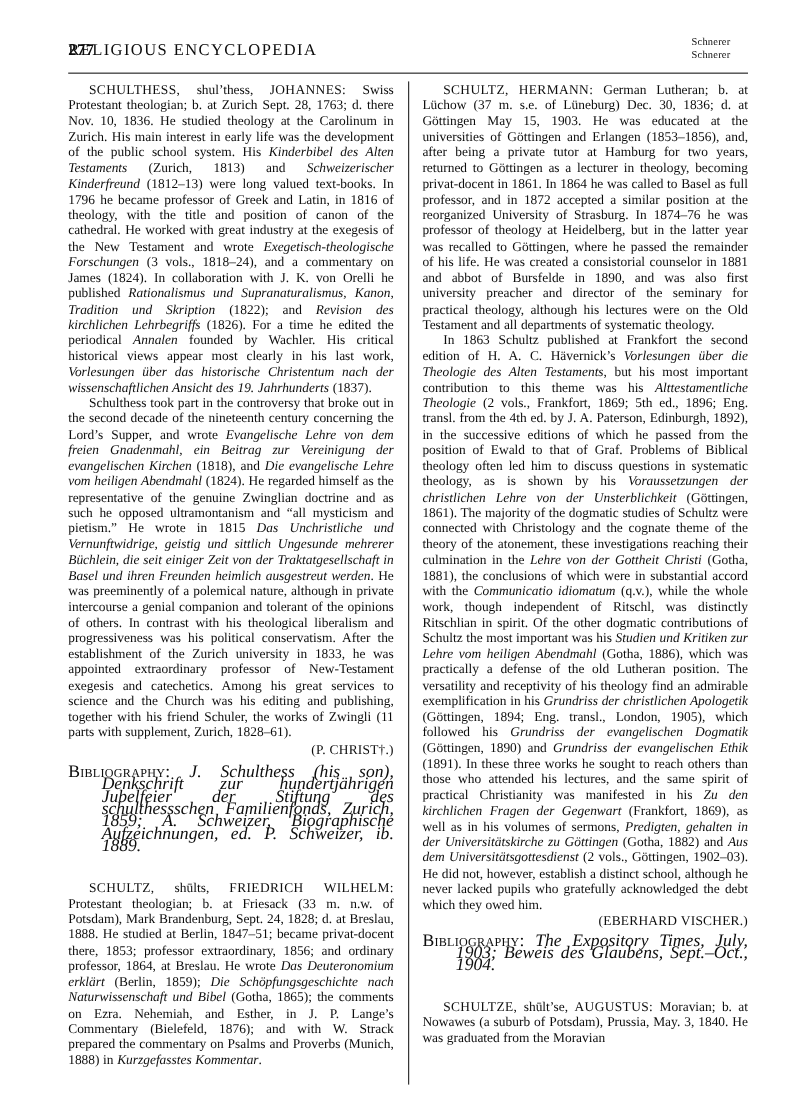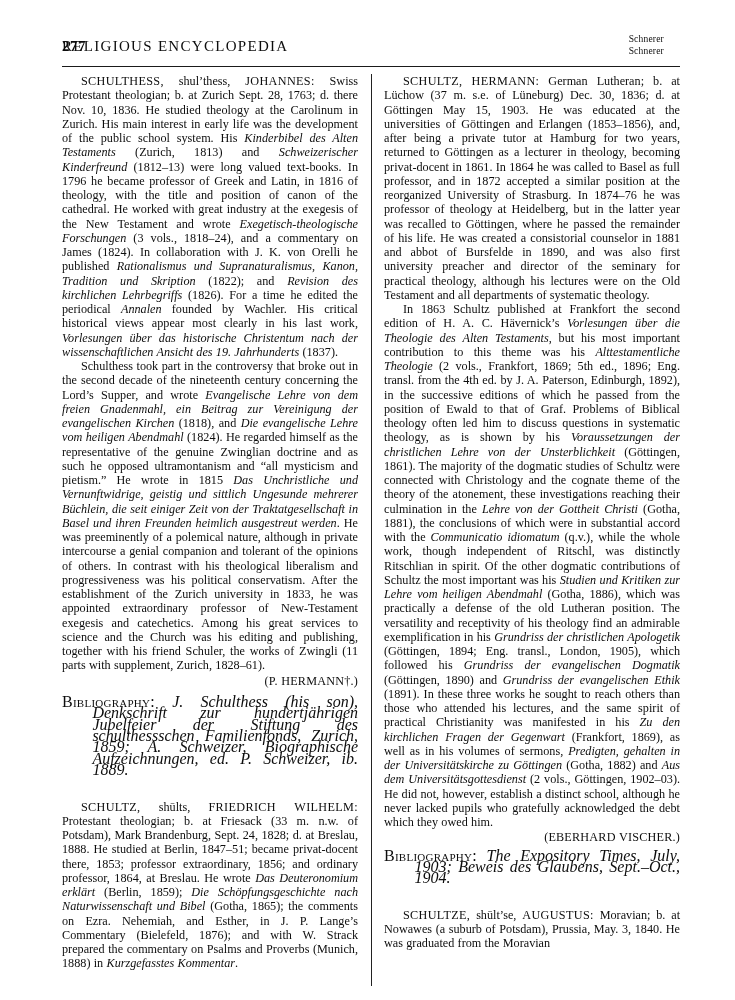--- a/index.html
+++ b/index.html
@@ -158,21 +158,21 @@
 
       <div class="entry">
         <p>
           <span class="headword">SCHULTHESS,</span>
           <span class="pron">shul’thess,</span>
           <span class="headword">JOHANNES:</span>
           <span>Swiss Protestant theologian; b. at Zurich Sept. 28, 1763; d. there Nov. 10, 1836. He studied theology at the Carolinum in Zurich. His main interest in early life was the development of the public school system. His <i>Kinderbibel des Alten Testaments</i> (Zurich, 1813) and <i>Schweizerischer Kinderfreund</i> (1812–13) were long valued text-books. In 1796 he became professor of Greek and Latin, in 1816 of theology, with the title and position of canon of the cathedral. He worked with great industry at the exegesis of the New Testament and wrote <i>Exegetisch-theologische Forschungen</i> (3 vols., 1818–24), and a commentary on James (1824). In collaboration with J. K. von Orelli he published <i>Rationalismus und Supranaturalismus, Kanon, Tradition und Skription</i> (1822); and <i>Revision des kirchlichen Lehrbegriffs</i> (1826). For a time he edited the periodical <i>Annalen</i> founded by Wachler. His critical historical views appear most clearly in his last work, <i>Vorlesungen über das historische Christentum nach der wissenschaftlichen Ansicht des 19. Jahrhunderts</i> (1837).</span>
         </p>
         <p>Schulthess took part in the controversy that broke out in the second decade of the nineteenth century concerning the Lord’s Supper, and wrote <i>Evangelische Lehre von dem freien Gnadenmahl, ein Beitrag zur Vereinigung der evangelischen Kirchen</i> (1818), and <i>Die evangelische Lehre vom heiligen Abendmahl</i> (1824). He regarded himself as the representative of the genuine Zwinglian doctrine and as such he opposed ultramontanism and “all mysticism and pietism.” He wrote in 1815 <i>Das Unchristliche und Vernunftwidrige, geistig und sittlich Ungesunde mehrerer Büchlein, die seit einiger Zeit von der Traktatgesellschaft in Basel und ihren Freunden heimlich ausgestreut werden</i>. He was preeminently of a polemical nature, although in private intercourse a genial companion and tolerant of the opinions of others. In contrast with his theological liberalism and progressiveness was his political conservatism. After the establishment of the Zurich university in 1833, he was appointed extraordinary professor of New-Testament exegesis and catechetics. Among his great services to science and the Church was his editing and publishing, together with his friend Schuler, the works of Zwingli (11 parts with supplement, Zurich, 1828–61).</p>
         <p class="signature">
-          <span class="sc">(P. HERMANN†.)</span>
+          <span class="sc">(P. CHRIST†.)</span>
         </p>
         <p class="biblio">
           <span class="lead">Bibliography:</span>
           <span class="ital">J. Schulthess (his son), Denkschrift zur hundertjährigen Jubelfeier der Stiftung des schulthessschen Familienfonds, Zurich, 1859; A. Schweizer, Biographische Aufzeichnungen, ed. P. Schweizer, ib. 1889.</span>
         </p>
       </div>
 
       <div class="entry">
         <p>
           <span class="headword">SCHULTZ,</span>

